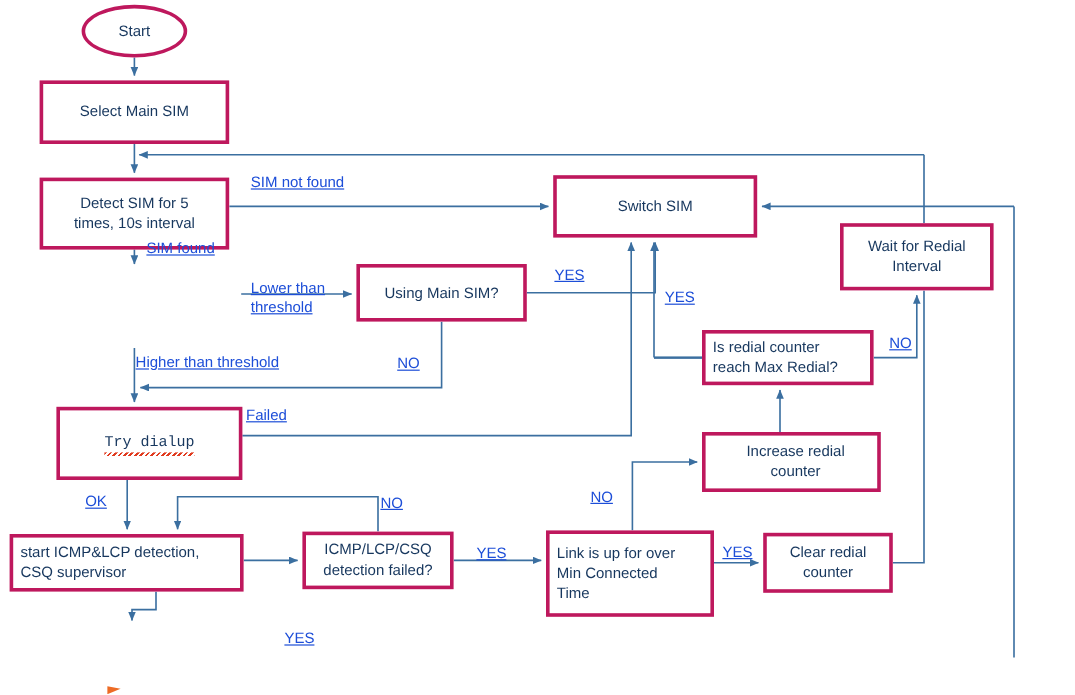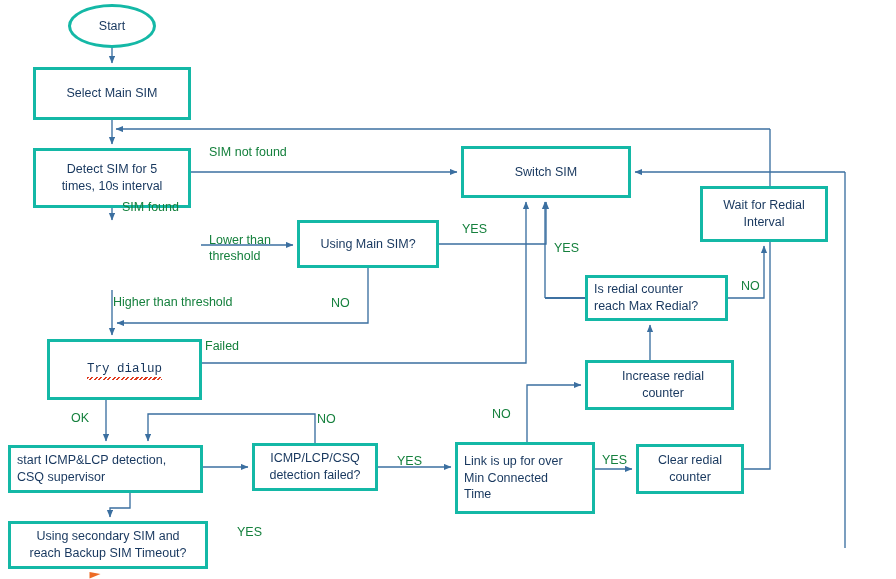--- a/index.html
+++ b/index.html
@@ -1,25 +1,25 @@
 <!DOCTYPE html>
 <html><head>
 <meta charset="utf-8">
 <style>
   html,body{margin:0;padding:0;background:#ffffff;}
   body{font-family:"Liberation Sans",sans-serif;}
   #canvas{position:relative;width:896px;height:579px;background:#ffffff;overflow:hidden;}
   #wires{position:absolute;left:0;top:0;width:896px;height:579px;}
   .node{position:absolute;box-sizing:border-box;background:#ffffff;
-        border:3px solid #14b8a6;display:flex;align-items:center;justify-content:center;
+        border:3px solid #be185d;display:flex;align-items:center;justify-content:center;
         text-align:center;color:#17375E;font-size:12.5px;line-height:1.35;padding:2px 6px;}
   .node.start{border-radius:50%;}
   .node .txt{display:block;white-space:pre-line;}
   .node.leftalign{justify-content:flex-start;text-align:left;}
-  .elabel{position:absolute;color:#15803d;font-size:12.5px;line-height:1.3;white-space:pre-line;}
+  .elabel{position:absolute;color:#1d4ed8;font-size:12.5px;line-height:1.3;white-space:pre-line;text-decoration:underline;}
   .spell{background-image:none;text-decoration:none;position:relative;}
   .spell::after{content:"";position:absolute;left:0;right:0;bottom:-2px;height:3px;
      background-image:repeating-linear-gradient(135deg,#e03a1e 0 1.6px,transparent 1.6px 3.2px);}
 </style>
 </head>
 <body>
 
 <div id="canvas">
 
   <svg id="wires" viewBox="0 0 896 579">
@@ -156,24 +156,20 @@
     <span class="txt">Link is up for over
 Min Connected
 Time</span>
   </div>
 
   <div class="node" style="left:636px;top:444px;width:108px;height:50px;">
     <span class="txt">Clear redial
 counter</span>
   </div>
 
-  <div class="node" style="left:8px;top:521px;width:200px;height:48px;">
-    <span class="txt">Using secondary SIM and
-reach Backup SIM Timeout?</span>
-  </div>
 
   <div class="elabel" style="left:209px;top:144px;">SIM not found</div>
 
   <div class="elabel" style="left:122px;top:199px;">SIM found</div>
 
   <div class="elabel" style="left:209px;top:232px;">Lower than
 threshold</div>
 
   <div class="elabel" style="left:113px;top:294px;">Higher than threshold</div>
 

